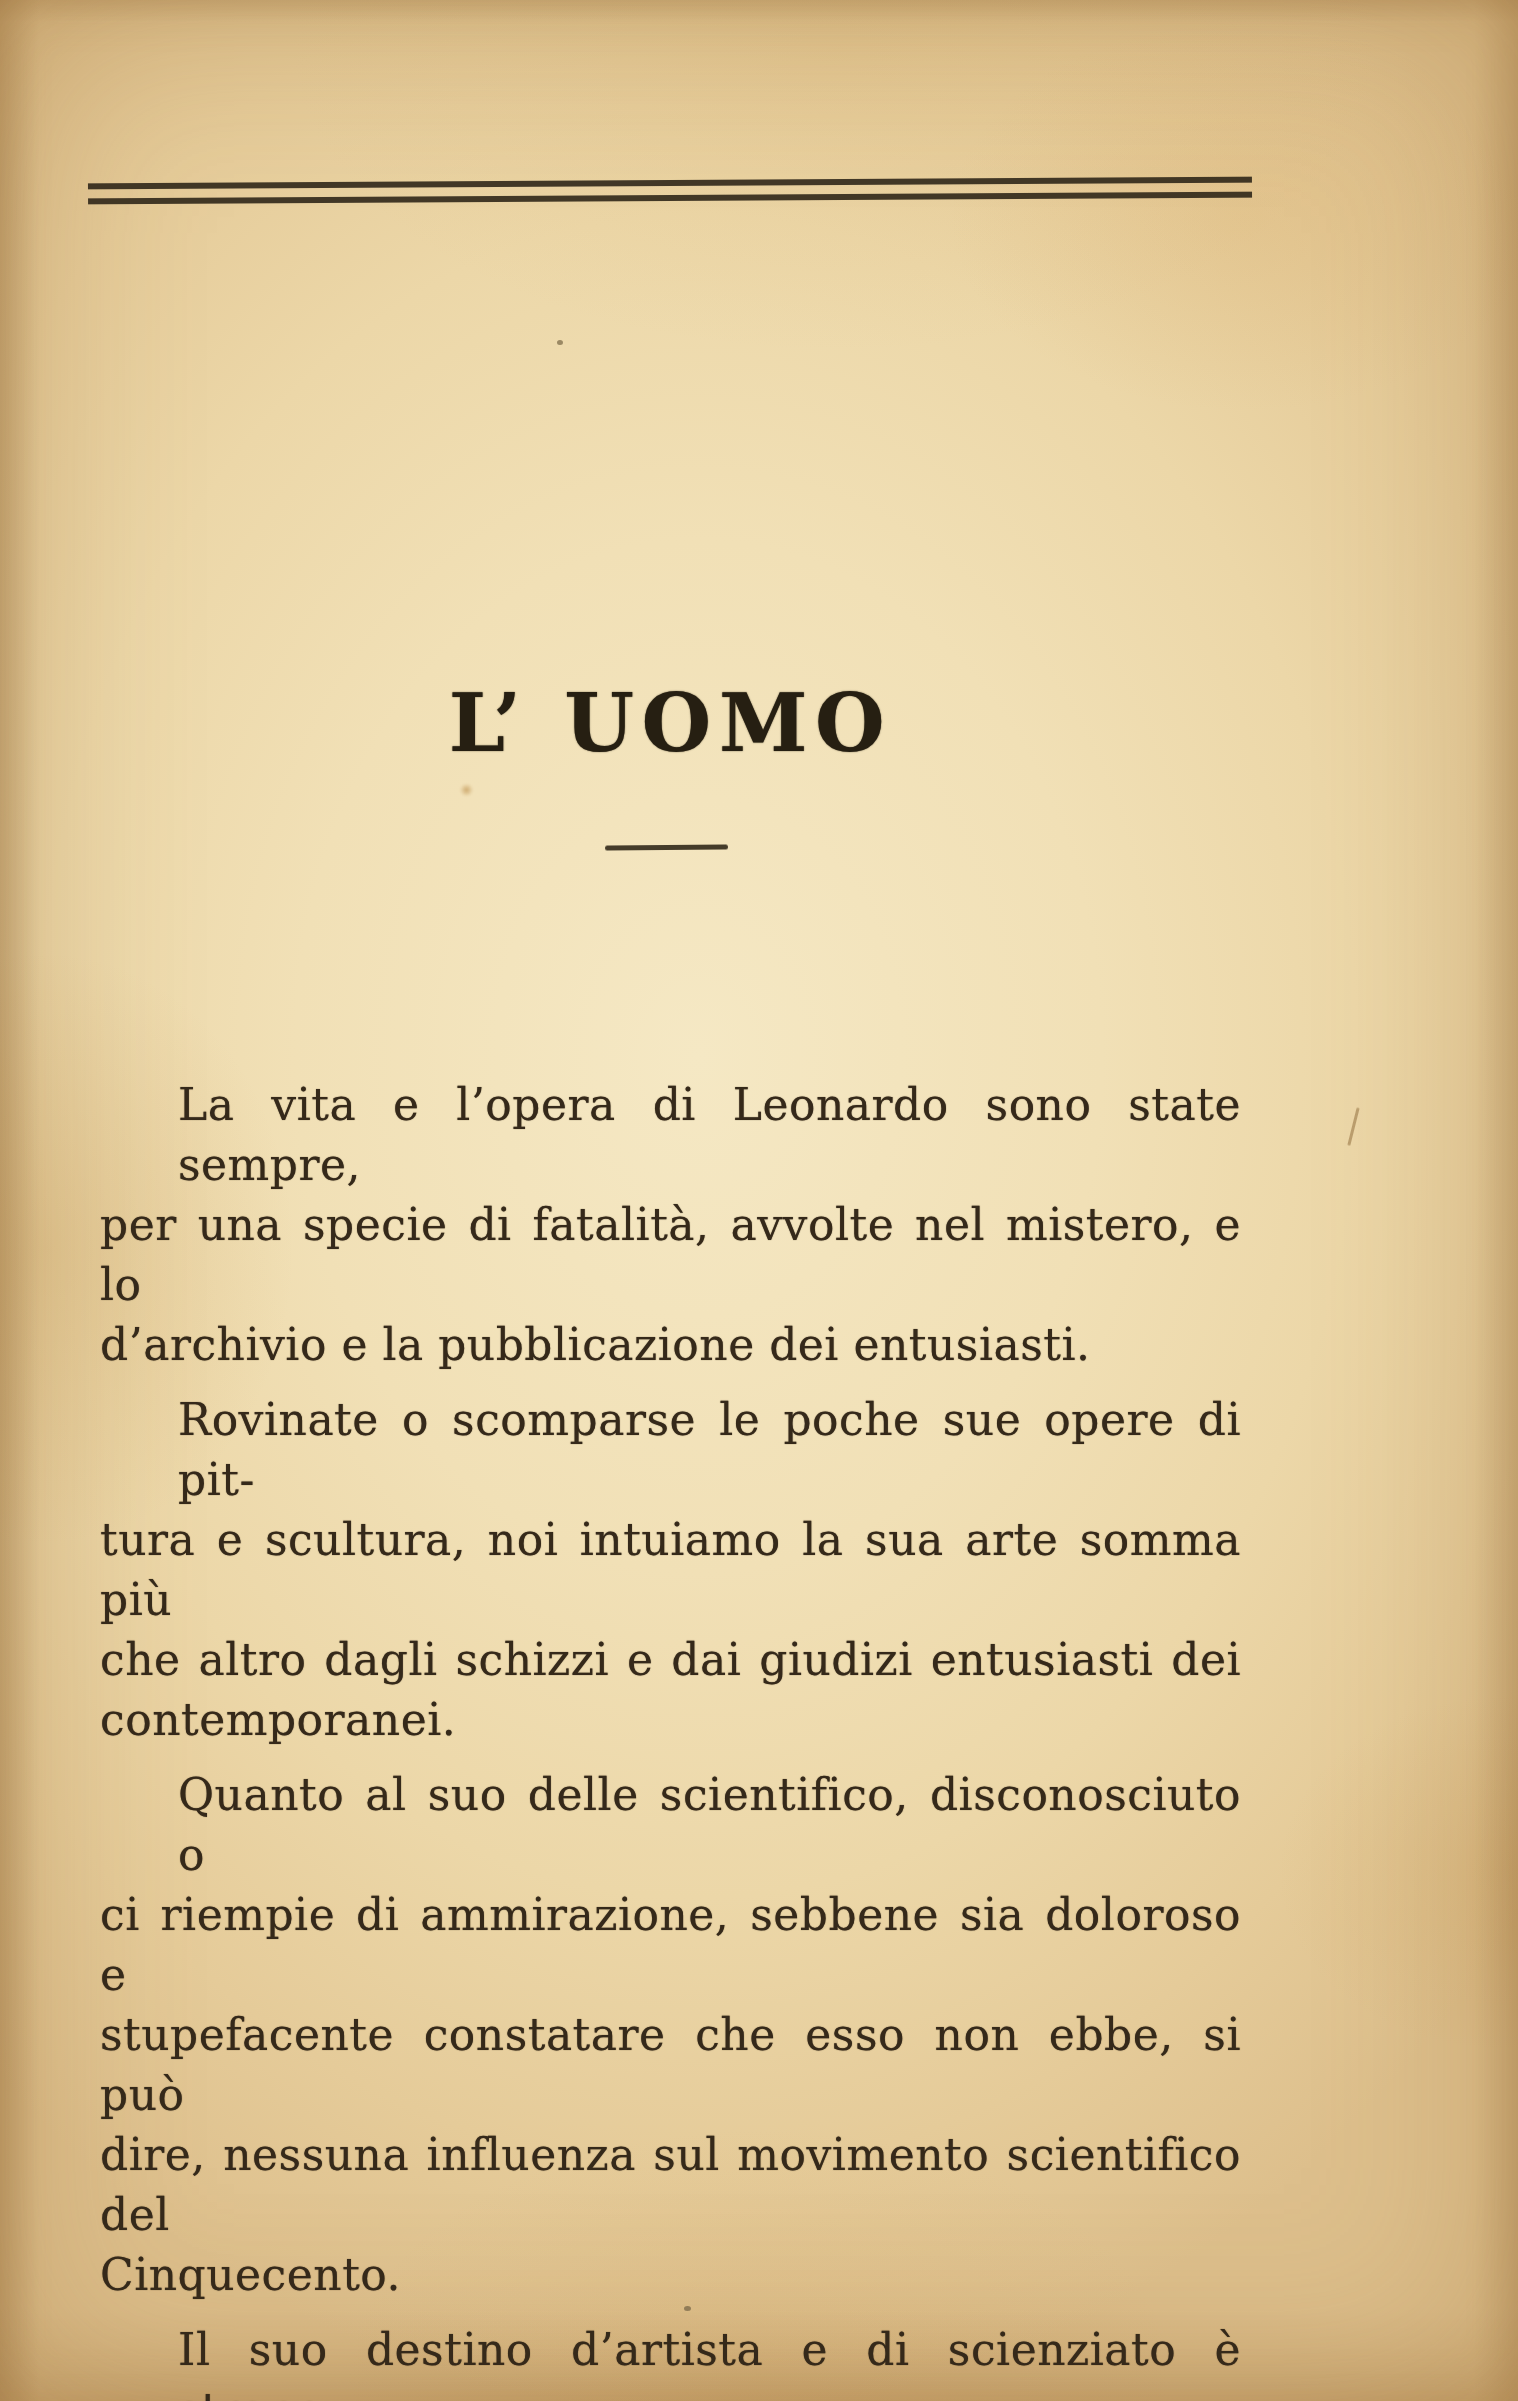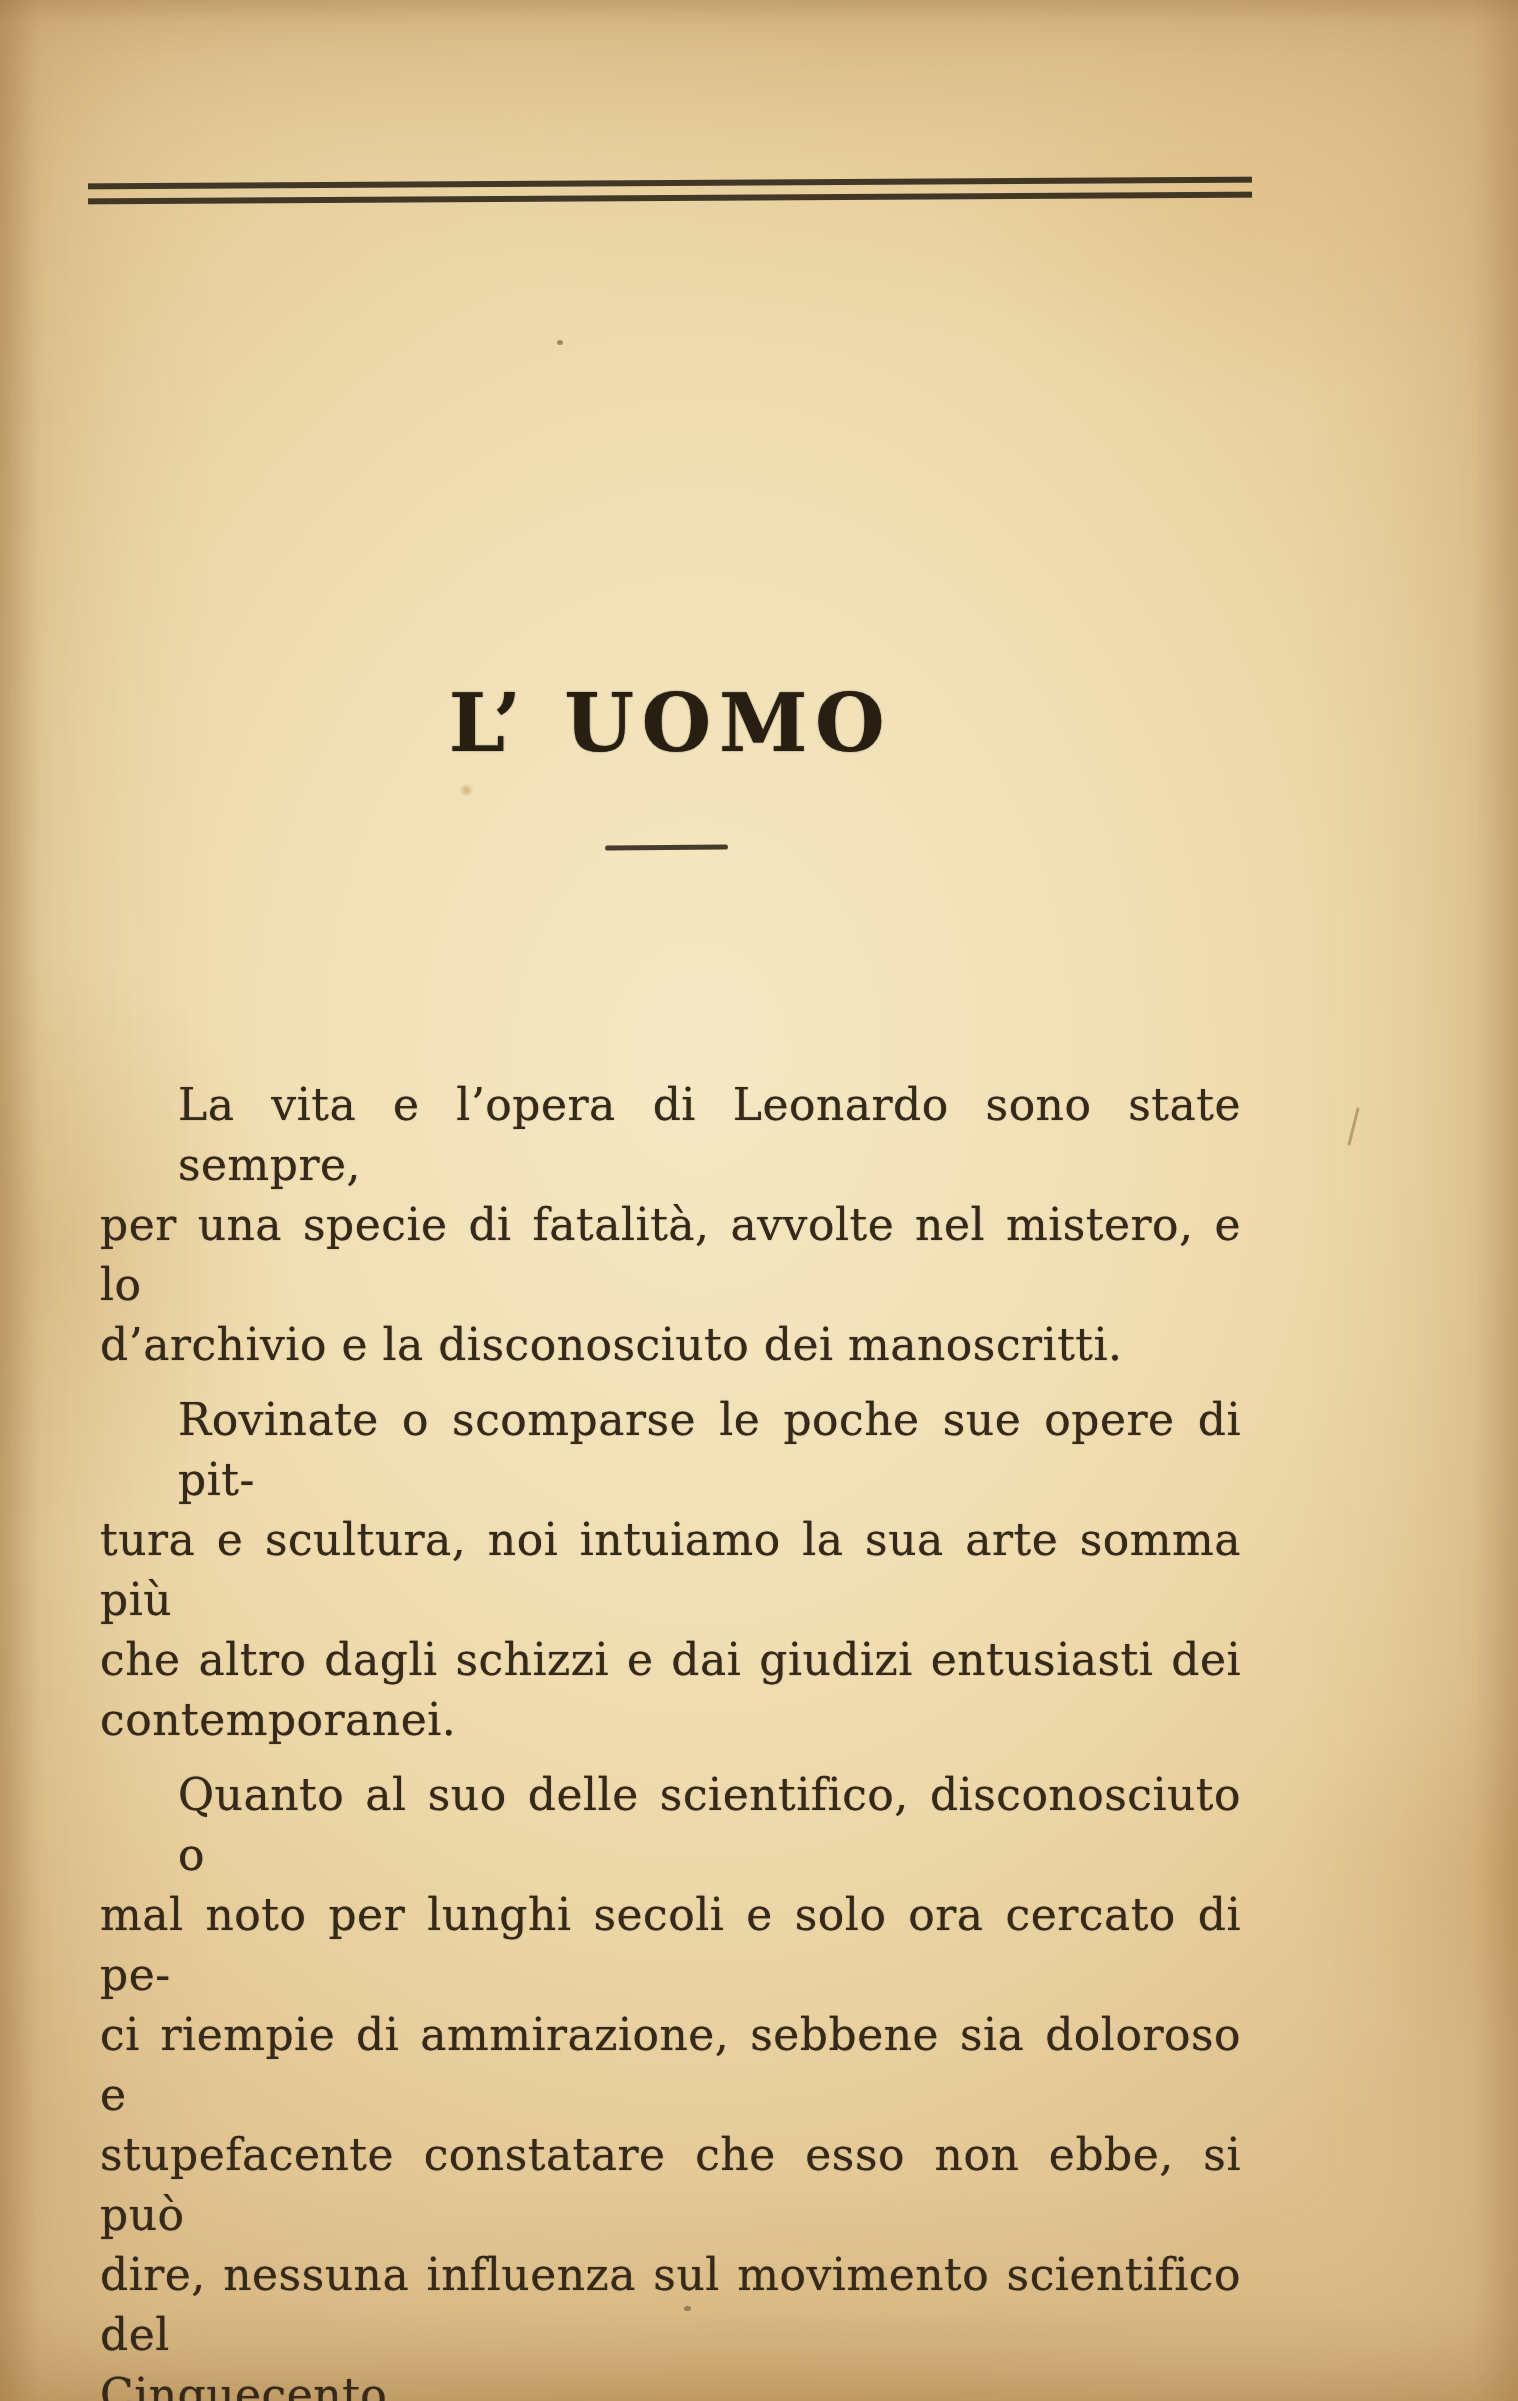--- a/index.html
+++ b/index.html
@@ -143,31 +143,30 @@
   <div class="top-double-rule"></div>
 
   <div class="chapter-title">L’ UOMO</div>
 
   <div class="title-rule"></div>
 
   <div class="text-block">
       <div class="paragraph">
         <div class="text-line first">La vita e l’opera di Leonardo sono state sempre,</div>
         <div class="text-line">per una specie di fatalità, avvolte nel mistero, e lo</div>
-        <div class="text-line lastline">d’archivio e la disconosciuto dei manoscritti.</div>
+        <div class="text-line lastline">d’archivio e la pubblicazione dei entusiasti.</div>
       </div>
       <div class="paragraph">
         <div class="text-line first">Rovinate o scomparse le poche sue opere di pit-</div>
         <div class="text-line">tura e scultura, noi intuiamo la sua arte somma più</div>
         <div class="text-line">che altro dagli schizzi e dai giudizi entusiasti dei</div>
         <div class="text-line lastline">contemporanei.</div>
       </div>
       <div class="paragraph">
         <div class="text-line first">Quanto al suo delle scientifico, disconosciuto o</div>
-        <div class="text-line">mal noto per lunghi secoli e solo ora cercato di pe-</div>
         <div class="text-line">ci riempie di ammirazione, sebbene sia doloroso e</div>
         <div class="text-line">stupefacente constatare che esso non ebbe, si può</div>
         <div class="text-line">dire, nessuna influenza sul movimento scientifico del</div>
         <div class="text-line lastline">Cinquecento.</div>
       </div>
       <div class="paragraph">
         <div class="text-line first">Il suo destino d’artista e di scienziato è strano;</div>
       </div>
     </div>
 

